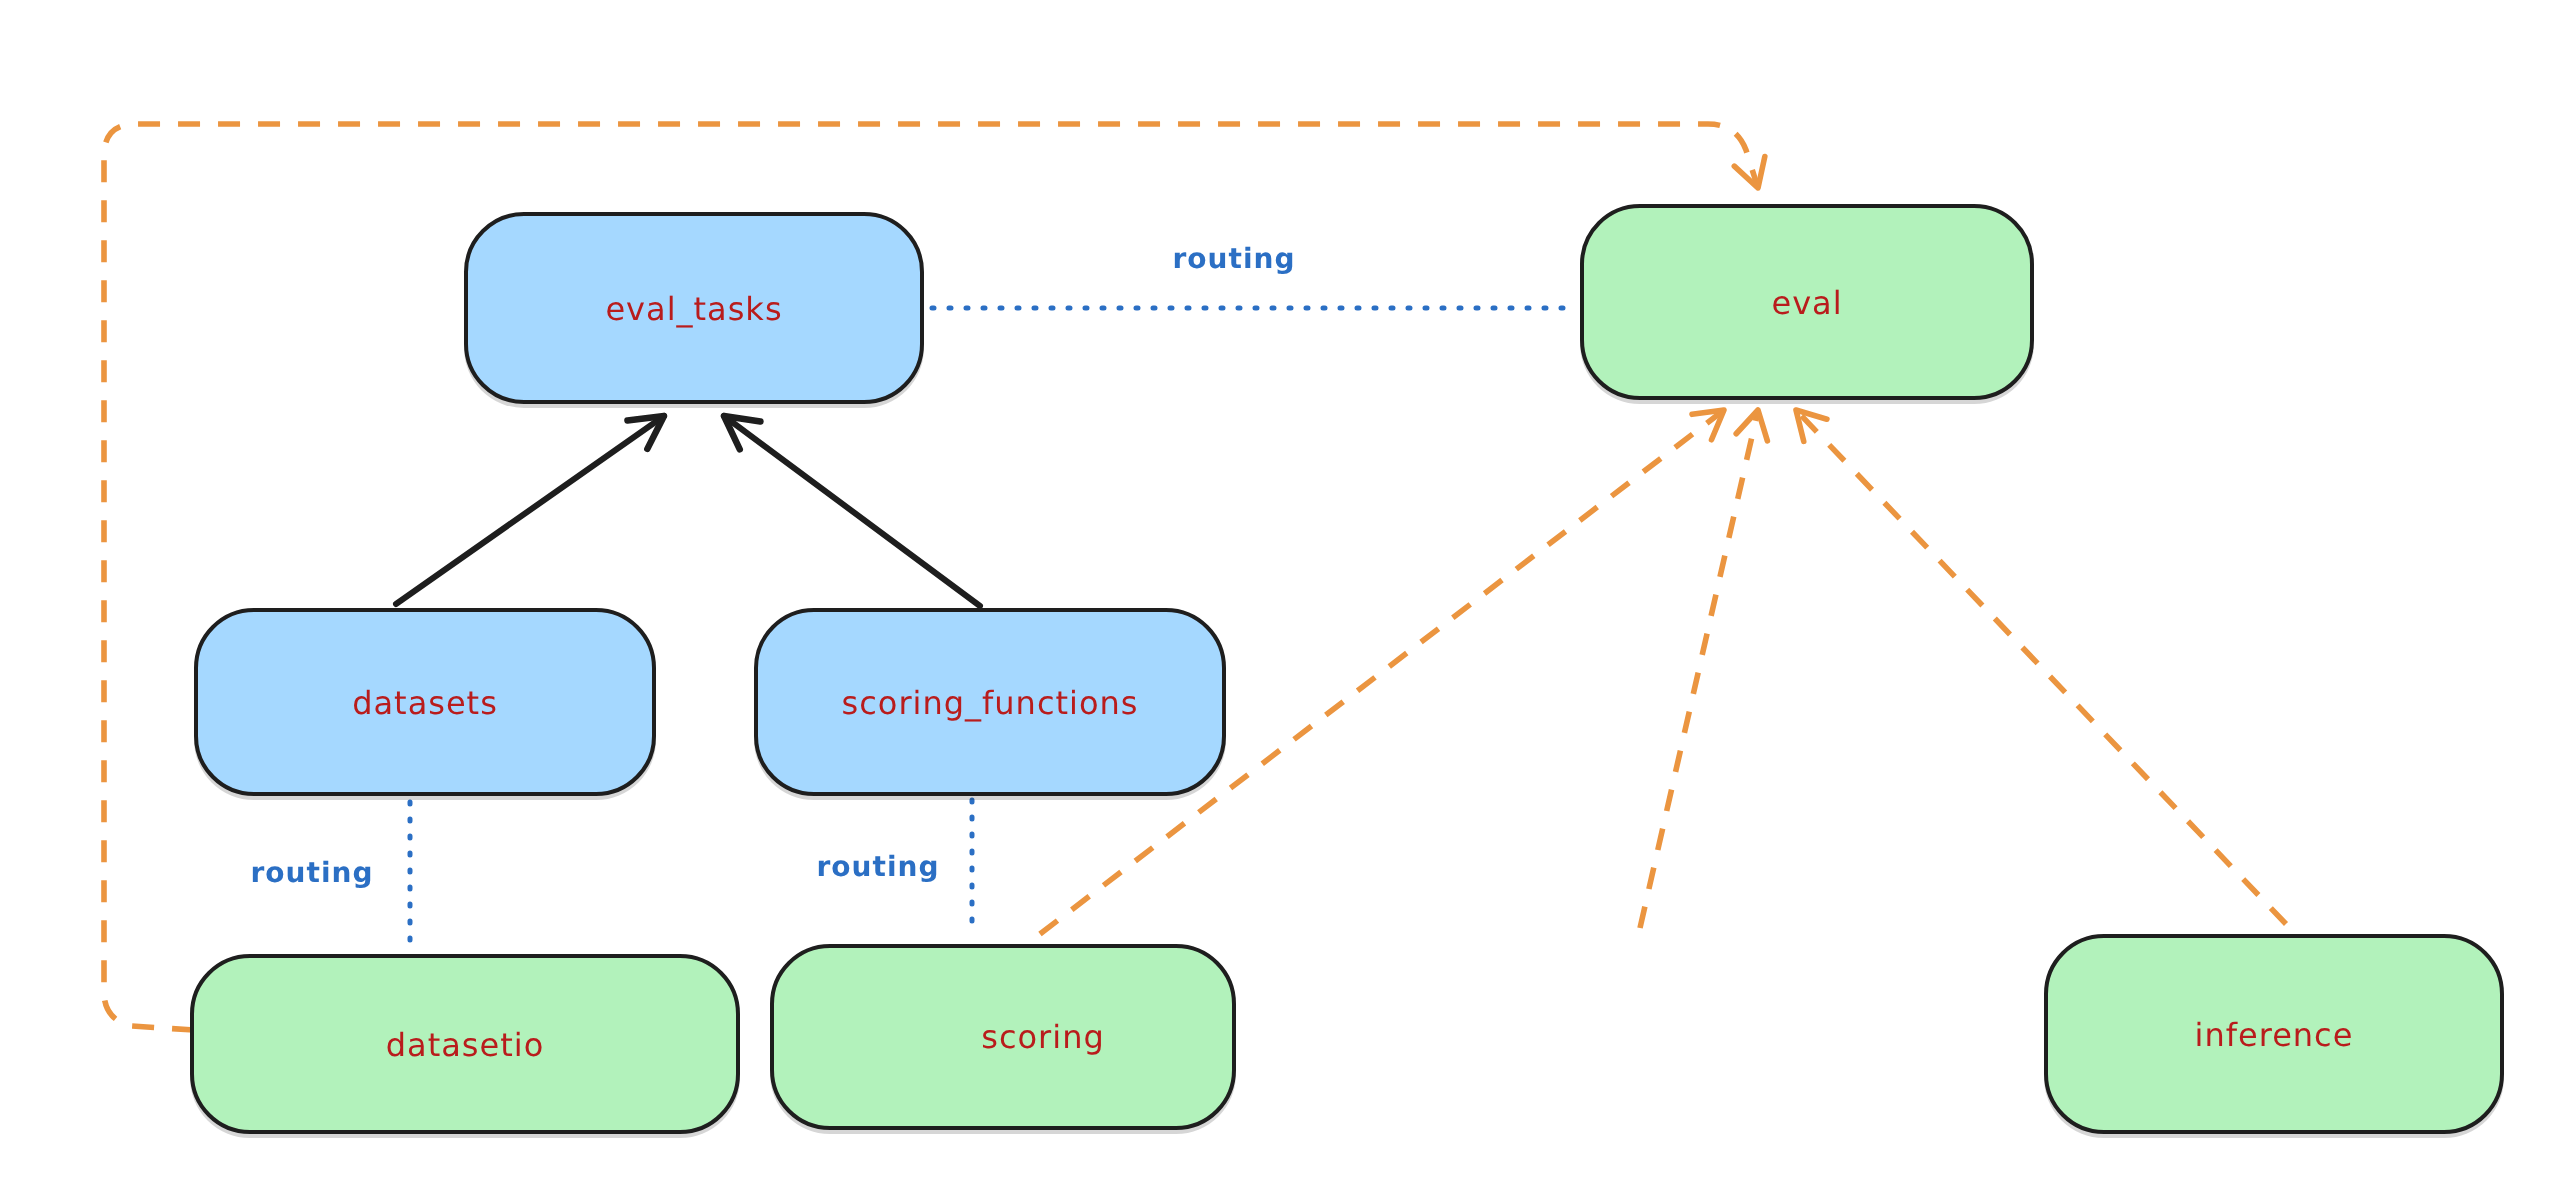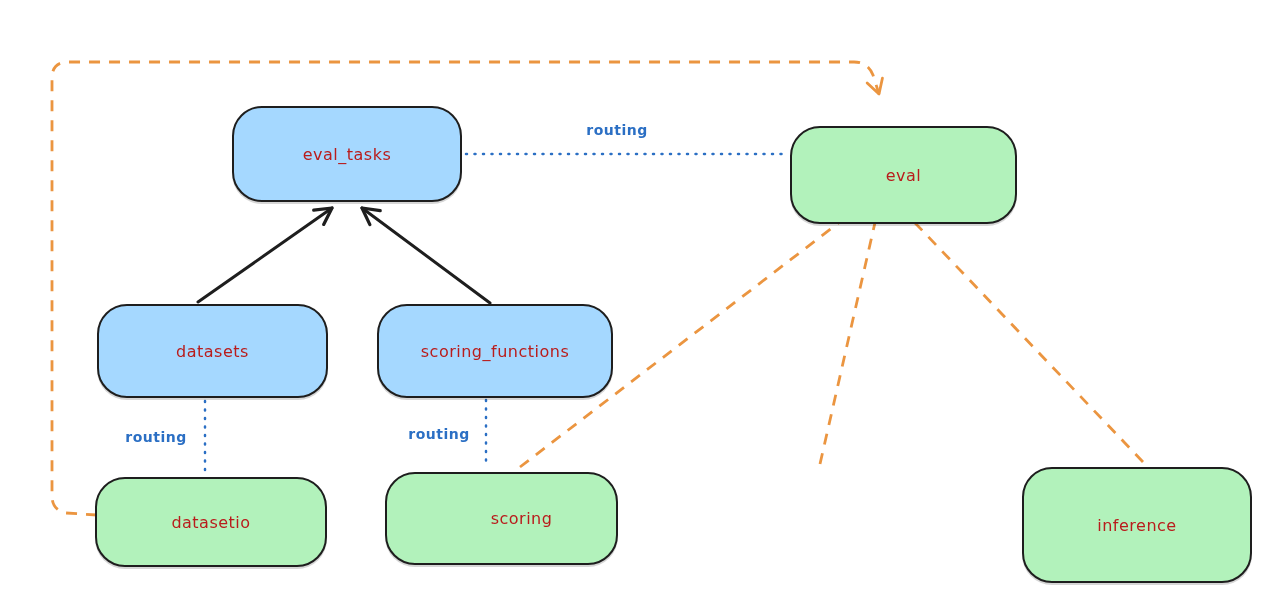--- a/index.html
+++ b/index.html
@@ -70,35 +70,35 @@
       <path d="M486,400 L486,468" fill="none" stroke="#2b6fc4" stroke-width="2.5" stroke-linecap="round" stroke-dasharray="1 7.5"></path>
       <path d="M97,515 L66,513 Q52,510 52,496 L52,78 Q52,62 68,62 L854,62 Q868,62 873,75 L879,94" fill="none" stroke="#eb9540" stroke-width="2.8" stroke-linecap="butt" stroke-dasharray="11 9" marker-end="url(#arrow-orange)"></path>
       <path d="M520,467 L862,205" fill="none" stroke="#eb9540" stroke-width="2.8" stroke-linecap="butt" stroke-dasharray="11 9" marker-end="url(#arrow-orange)"></path>
       <path d="M820,464 L879,205" fill="none" stroke="#eb9540" stroke-width="2.8" stroke-linecap="butt" stroke-dasharray="11 9" marker-end="url(#arrow-orange)"></path>
       <path d="M1143,462 L898,205" fill="none" stroke="#eb9540" stroke-width="2.8" stroke-linecap="butt" stroke-dasharray="11 9" marker-end="url(#arrow-orange)"></path>
     </svg>
   <div class="nodes-layer">
       <div class="node" style="left: 232px; top: 106px; width: 230px; height: 96px; background: rgb(165, 216, 255);">
         <span>eval_tasks</span>
       </div>
-      <div class="node" style="left: 790px; top: 102px; width: 227px; height: 98px; background: rgb(178, 242, 187); margin-top: 24px;">
+      <div class="node" style="left: 790px; top: 102px; width: 227px; height: 98px; background: rgb(178, 242, 187);">
         <span>eval</span>
       </div>
       <div class="node" style="left: 97px; top: 304px; width: 231px; height: 94px; background: rgb(165, 216, 255);">
         <span>datasets</span>
       </div>
       <div class="node" style="left: 377px; top: 304px; width: 236px; height: 94px; background: rgb(165, 216, 255);">
         <span>scoring_functions</span>
       </div>
-      <div class="node" style="left: 95px; top: 477px; width: 232px; height: 90px; background: rgb(178, 242, 187);">
+      <div class="node" style="left: 95px; top: 477px; width: 275px; height: 90px; background: rgb(178, 242, 187);">
         <span>datasetio</span>
       </div>
       <div class="node" style="left: 385px; top: 472px; width: 233px; height: 93px; background: rgb(178, 242, 187); padding-left: 40px;">
         <span>scoring</span>
       </div>
-      <div class="node" style="left: 1022px; top: 467px; width: 230px; height: 116px; background: rgb(178, 242, 187);">
+      <div class="node" style="left: 1022px; top: 467px; width: 230px; height: 100px; background: rgb(178, 242, 187);">
         <span>inference</span>
       </div>
       <span class="edge-label" style="left: 617px; top: 130px; color: rgb(43, 111, 196);">routing</span>
       <span class="edge-label" style="left: 156px; top: 437px; color: rgb(43, 111, 196);">routing</span>
       <span class="edge-label" style="left: 439px; top: 434px; color: rgb(43, 111, 196);">routing</span>
     </div>
 </div>
 
 </body></html>

